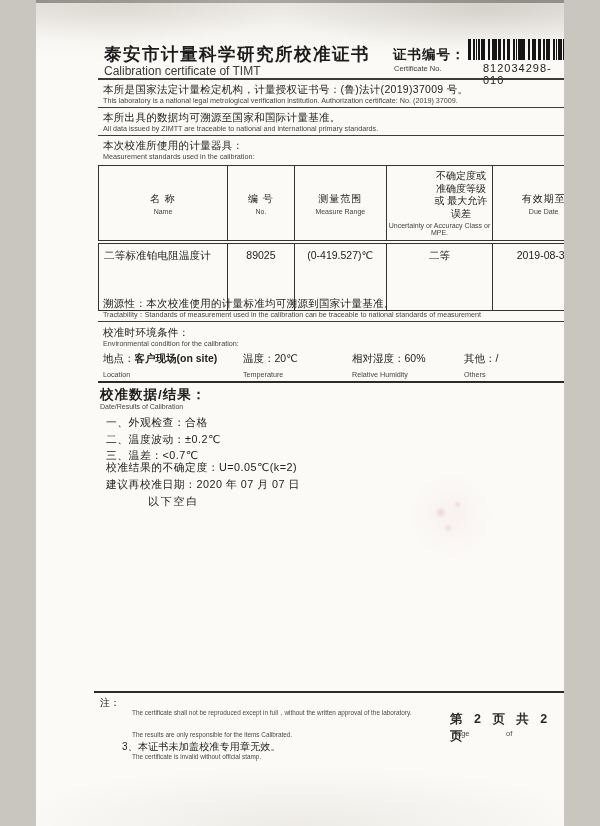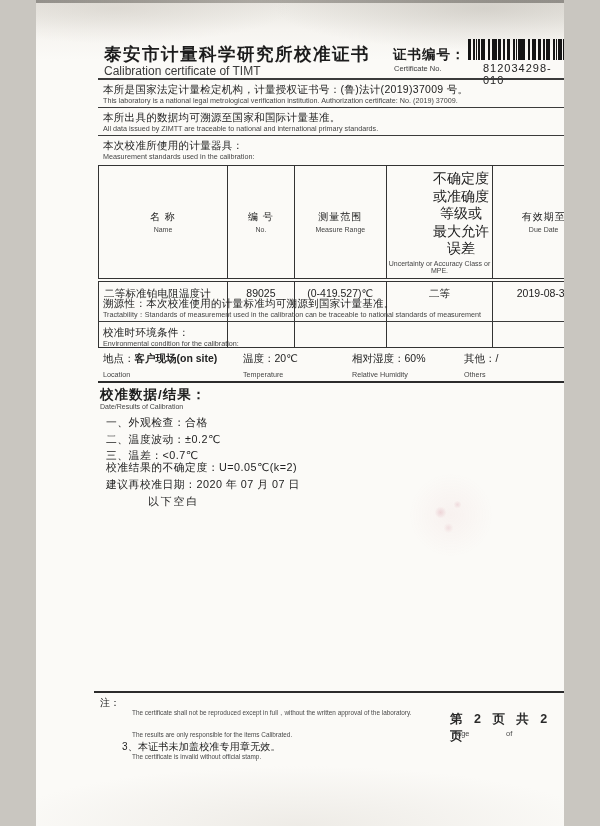--- a/index.html
+++ b/index.html
@@ -58,21 +58,21 @@
   }
   table.instr th, table.instr td { border: 1.4px solid #333; }
   table.instr thead th {
     border-bottom: 4px double #333;
     font-weight: normal; text-align: center; vertical-align: middle;
     padding: 4px 2px; height: 48px;
   }
   table.instr td { vertical-align: top; text-align: center; padding: 5px 4px; height: 68px; font-size: 10.5px; color: #222; }
   table.instr td.name-cell { text-align: left; padding-left: 5px; letter-spacing: .2px; }
   .th-cn { display: block; font-size: 10px; color: #222; letter-spacing: 1px; }
-  .th-cn.small { font-size: 14px; letter-spacing: 0; line-height: 1.25; margin-left: 43px; }
+  .th-cn.small { font-size: 10px; letter-spacing: 0; line-height: 1.25; margin-left: 43px; }
   .th-en { display: block; font-size: 7px; color: #444; margin-top: 2px; letter-spacing: 0; }
 
   
   .env-item-label { font-size: 10.5px; color: #222; }
   .env-value { font-weight: bold; }
   .env-en { font-size: 7.2px; color: #444; }
 
   
   .results-heading { left: 64px; top: 386px; font-size: 13.5px; font-weight: bold; letter-spacing: 1px; color: #1d1d1d; }
   .results-sub { left: 64px; top: 403px; font-size: 7px; color: #444; }

